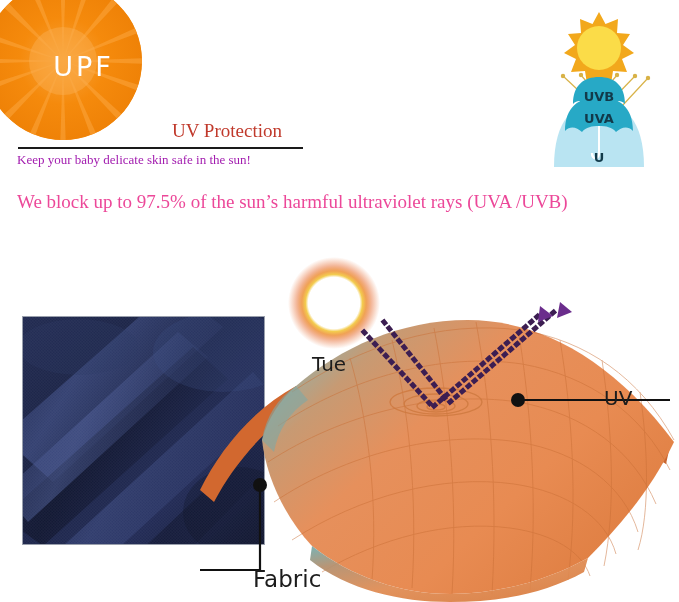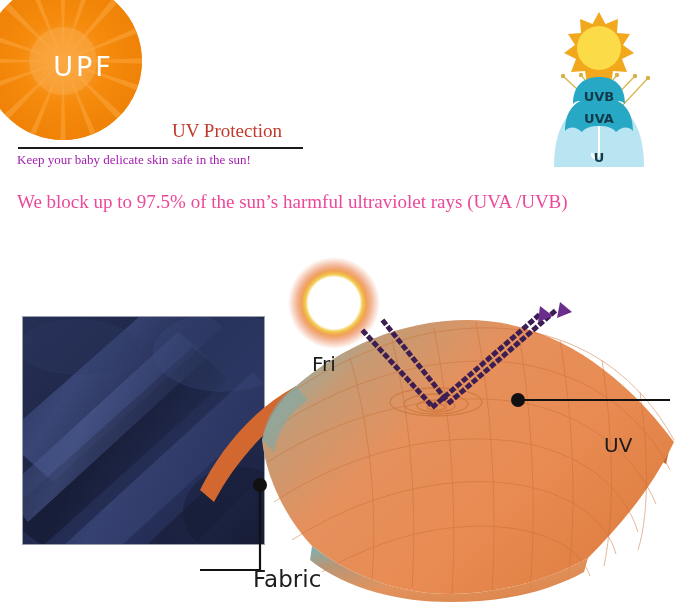--- a/index.html
+++ b/index.html
@@ -124,21 +124,21 @@
     width: 479px;
     height: 352px;
   }
 
   .lbl {
     position: absolute;
     font-family: "DejaVu Sans", sans-serif;
     color: #1c1c1c;
   }
   #sun-label { left: 312px; top: 352px; font-size: 20px; }
-  #uv-label  { left: 604px; top: 386px; font-size: 20px; margin-top: 47px; }
+  #uv-label  { left: 604px; top: 386px; font-size: 20px; }
   #fabric-label { left: 253px; top: 522px; font-size: 23px; margin-top: 44px; }
 </style>
 </head>
 <body>
 
 <div id="upf-badge">
   <svg id="upf-rays" viewBox="0 0 158 158">
     <defs>
       <radialGradient id="badgeGrad" cx="50%" cy="50%" r="50%">
         <stop offset="0%" stop-color="#f9a43a"></stop>
@@ -369,15 +369,15 @@
     <circle cx="318" cy="150" r="7" fill="#111111"></circle>
     <line x1="318" y1="150" x2="470" y2="150" stroke="#111111" stroke-width="2.2"></line>
   </g>
 
   <g>
     <circle cx="60" cy="235" r="7" fill="#111111"></circle>
     <polyline points="60,235 60,320 -40,320" fill="none" stroke="#111111" stroke-width="2.2"></polyline>
   </g>
 </svg>
 
-<div class="lbl" id="sun-label">Fri</div>
+<div class="lbl" id="sun-label">Tue</div>
 <div class="lbl" id="uv-label">UV</div>
 <div class="lbl" id="fabric-label">Fabric</div>
 
 </body></html>

